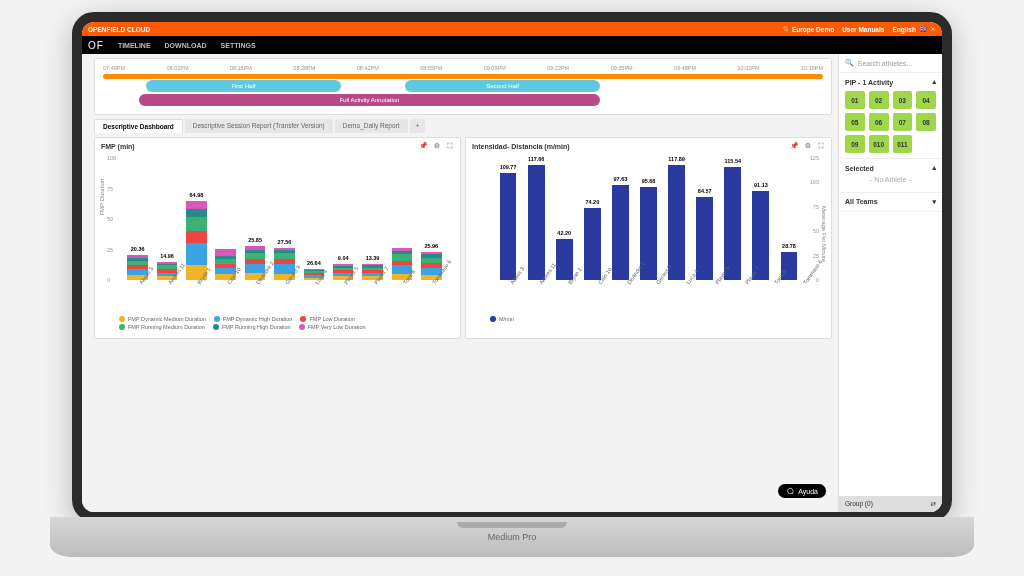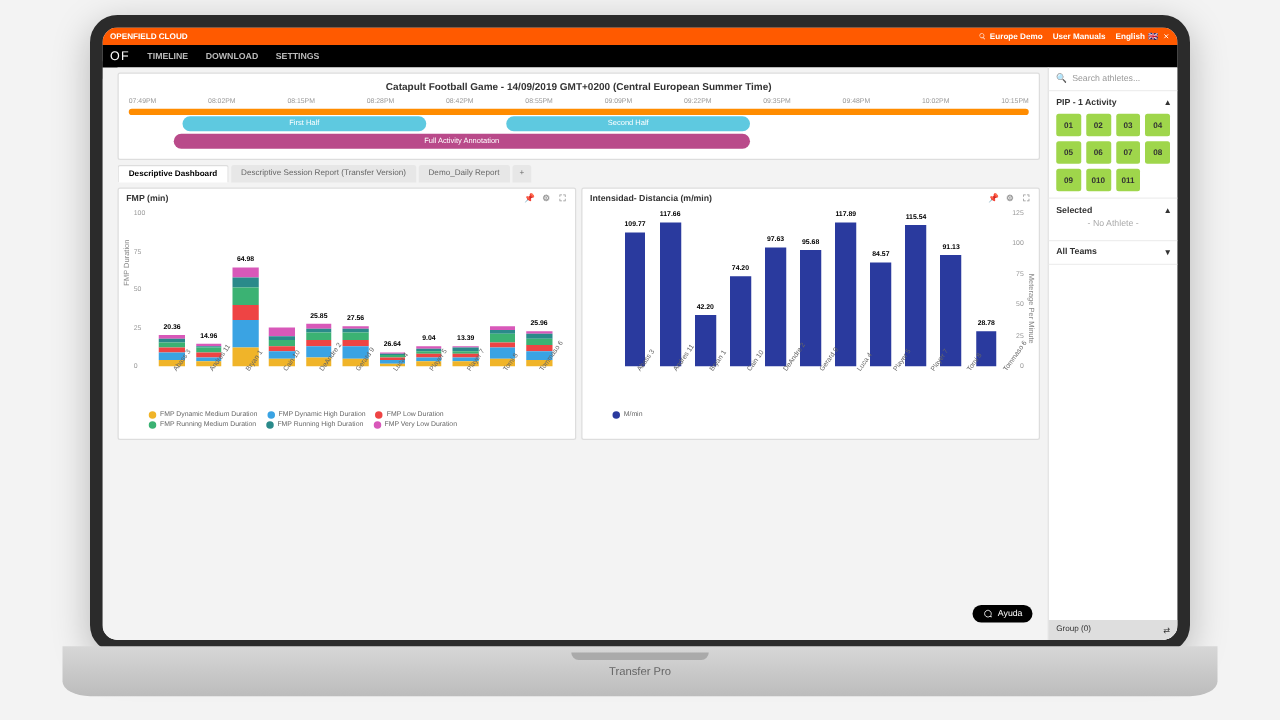--- a/index.html
+++ b/index.html
@@ -155,21 +155,20 @@
         <span class="navitem">DOWNLOAD</span>
         <span class="navitem">SETTINGS</span>
       </div>
 
       <div class="expander">›</div>
 
       <div class="content">
         <div class="main">
 
           <div class="card timeline-card">
-            <div class="timeline-title">Catapult Football Game - 14/09/2019 GMT+0200 (Central European Summer Time)</div>
             <div class="time-axis" id="time-axis">
                 <span>07:49PM</span>
                 <span>08:02PM</span>
                 <span>08:15PM</span>
                 <span>08:28PM</span>
                 <span>08:42PM</span>
                 <span>08:55PM</span>
                 <span>09:09PM</span>
                 <span>09:22PM</span>
                 <span>09:35PM</span>
@@ -499,16 +498,16 @@
       <div class="help-pill">
         <svg viewBox="0 0 24 24">
             <path d="M21 12a8 8 0 10-3 6l3 2-1-4a8 8 0 001-4z"></path>
           </svg>
         <span>Ayuda</span>
       </div>
 
     </div>
   </div>
   <div class="laptop-foot">
-    <span>Transfer Pro</span>
+    <span>Medium Pro</span>
   </div>
   <div class="notch"></div>
 </div>
 
 </body></html>

